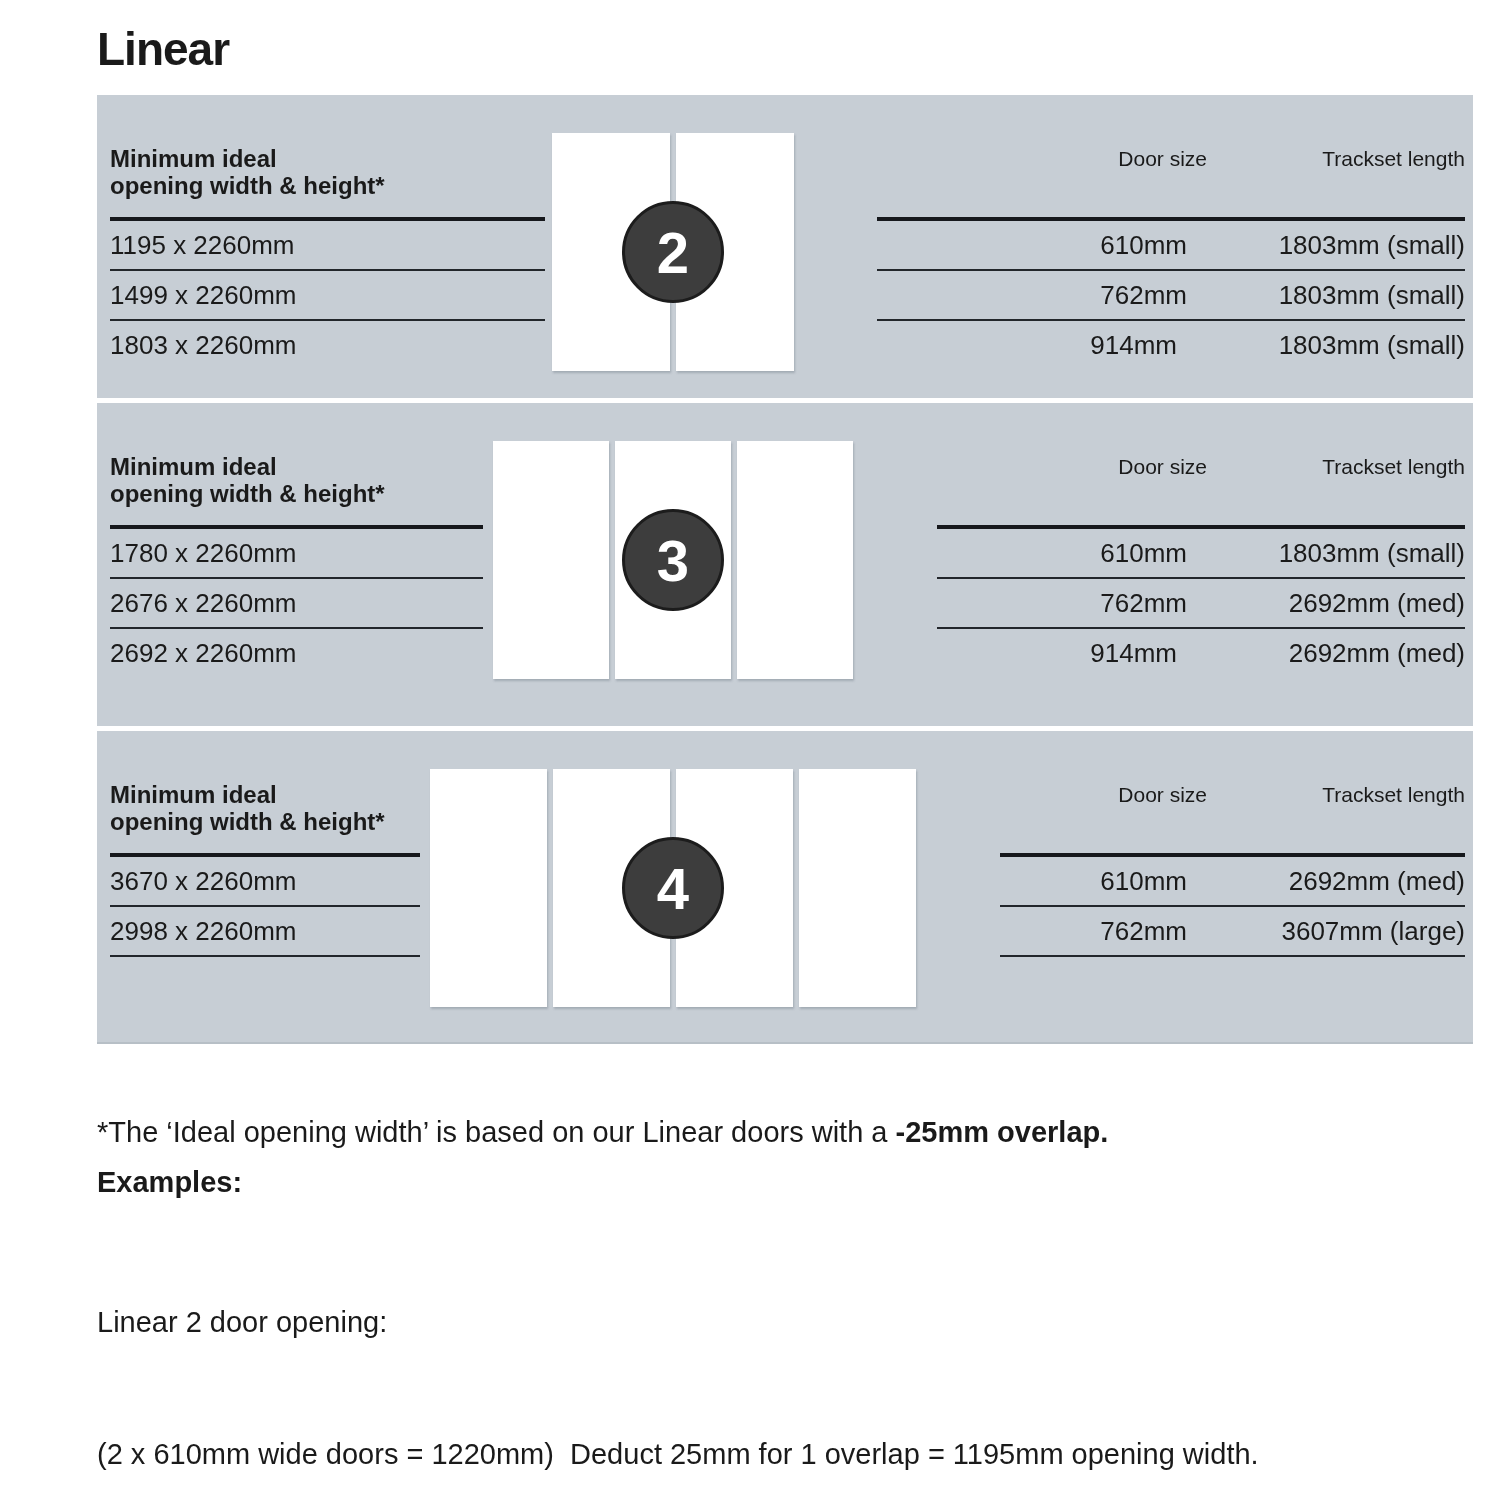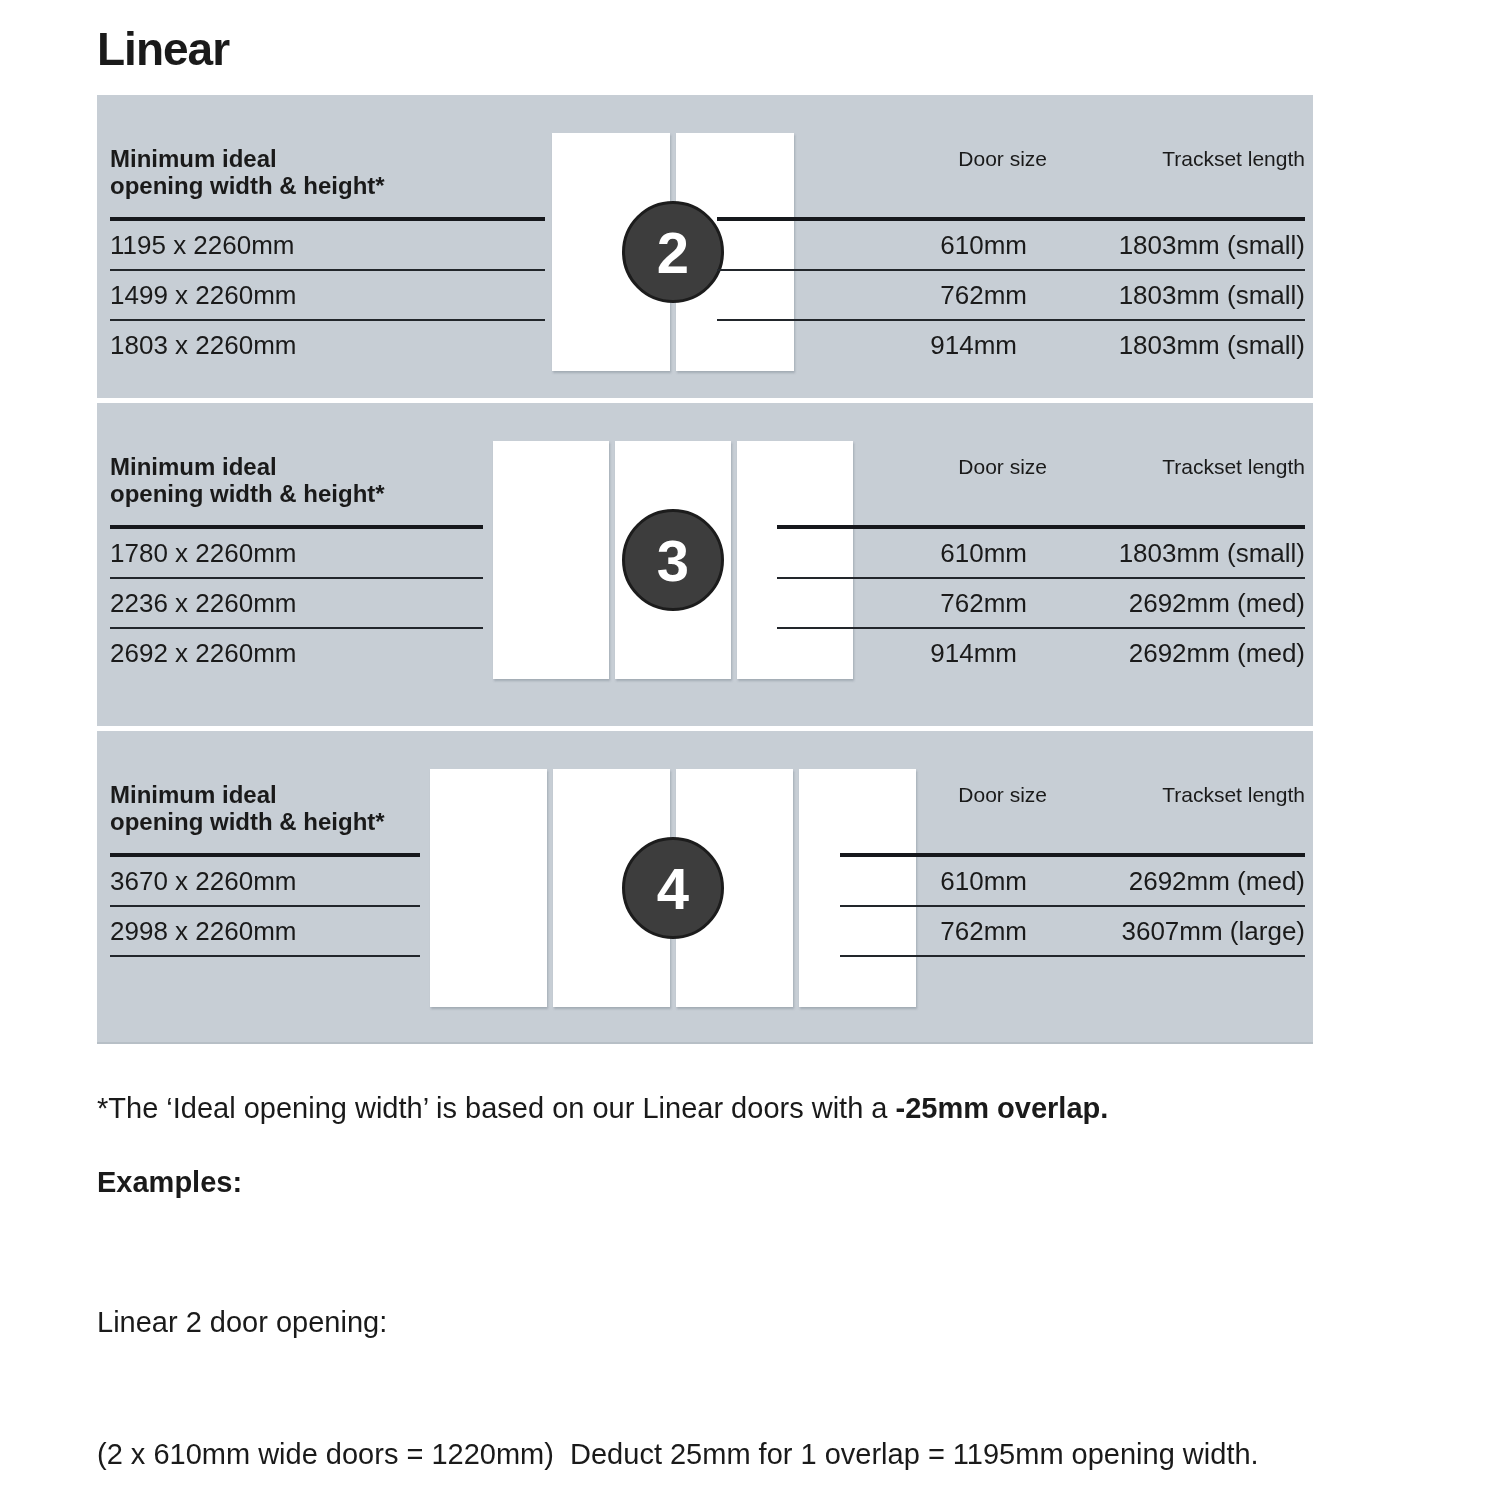--- a/index.html
+++ b/index.html
@@ -6,21 +6,21 @@
   .page {
     position:relative; width:1500px; height:1500px;
     background:#ffffff; overflow:hidden;
     font-family:"Liberation Sans", sans-serif;
     color:#1a1a1a;
   }
   .page-title {
     position:absolute; left:97px; top:22px;
     font-size:46px; font-weight:700; letter-spacing:-1px;
   }
-  .spec-panel { position:absolute; left:97px; top:95px; width:1216px; }
+  .spec-panel { position:absolute; left:97px; top:95px; width:1376px; }
   .section { position:relative; background:#c7ced5; margin-bottom:5px; }
   .section.s1 { height:303px; }
   .section.s2 { height:323px; }
   .section.s3 { height:311px; margin-bottom:0; border-bottom:2px solid #b7bfc6; }
 
   .tbl { position:absolute; top:50px; }
   .tbl-left  { left:13px; }
   .tbl-right { right:8px; }
 
   .hdr { height:54px; font-size:24px; font-weight:700; line-height:27px; }
@@ -45,21 +45,21 @@
   .door  { flex:1; background:#ffffff; box-shadow:1px 2px 2px rgba(120,130,142,0.45); }
   .badge {
     position:absolute; left:50%; top:50%; transform:translate(-50%,-50%);
     width:96px; height:96px; border-radius:50%;
     background:#3d3d3d; border:3px solid #1c1c1c;
     color:#ffffff; font-size:58px; font-weight:700;
     display:flex; align-items:center; justify-content:center;
   }
 
   .footnote {
-    position:absolute; left:97px; top:1090px;
+    position:absolute; left:97px; top:1114px;
     font-size:29px; line-height:36px;
   }
   .footnote strong { font-weight:700; }
   .examples-heading {
     position:absolute; left:97px; top:1164px;
     font-size:29px; font-weight:700; line-height:36px;
   }
   .example-lines {
     position:absolute; left:97px; top:1212px;
     font-size:29px; line-height:44px; white-space:pre-wrap;
@@ -114,21 +114,21 @@
     </div>
 
     <div class="section s2">
       <div class="tbl tbl-left" style="width:373px">
         <div class="hdr">
           <div>Minimum ideal</div>
           <div>opening width &amp; height*</div>
         </div>
         <div class="rule-thick"></div>
         <div class="lrow">1780 x 2260mm</div>
-        <div class="lrow">2236 x 2260mm</div>
+        <div class="lrow">2676 x 2260mm</div>
         <div class="lrow no-line">2692 x 2260mm</div>
       </div>
 
       <div class="doors" style="left:396px; width:360px">
         <div class="door"></div>
         <div class="door"></div>
         <div class="door"></div>
         <div class="badge">3</div>
       </div>
 

